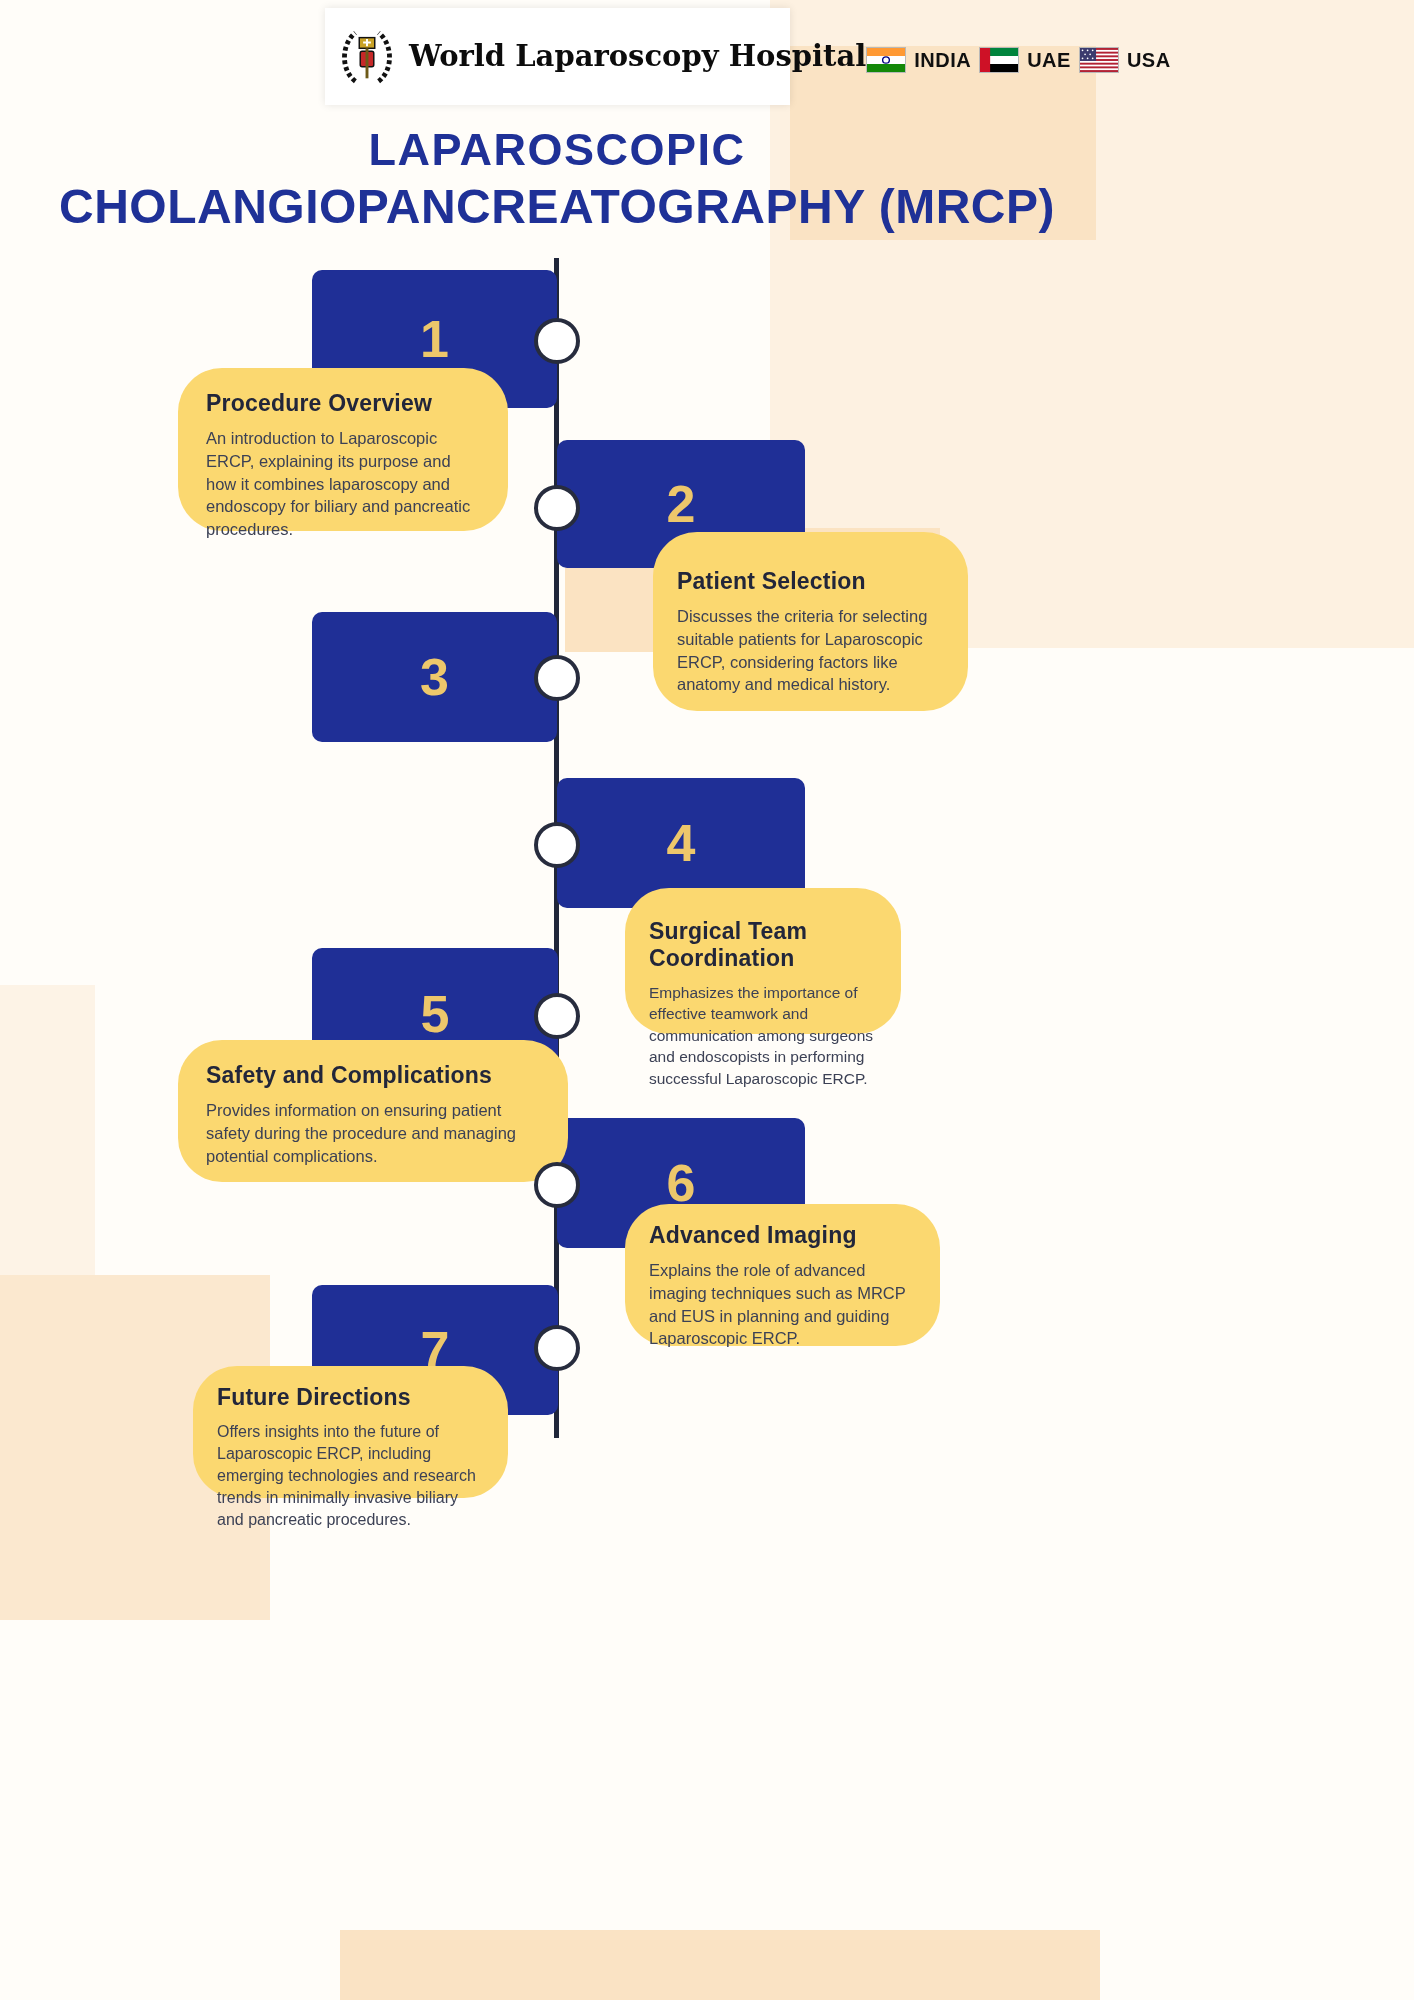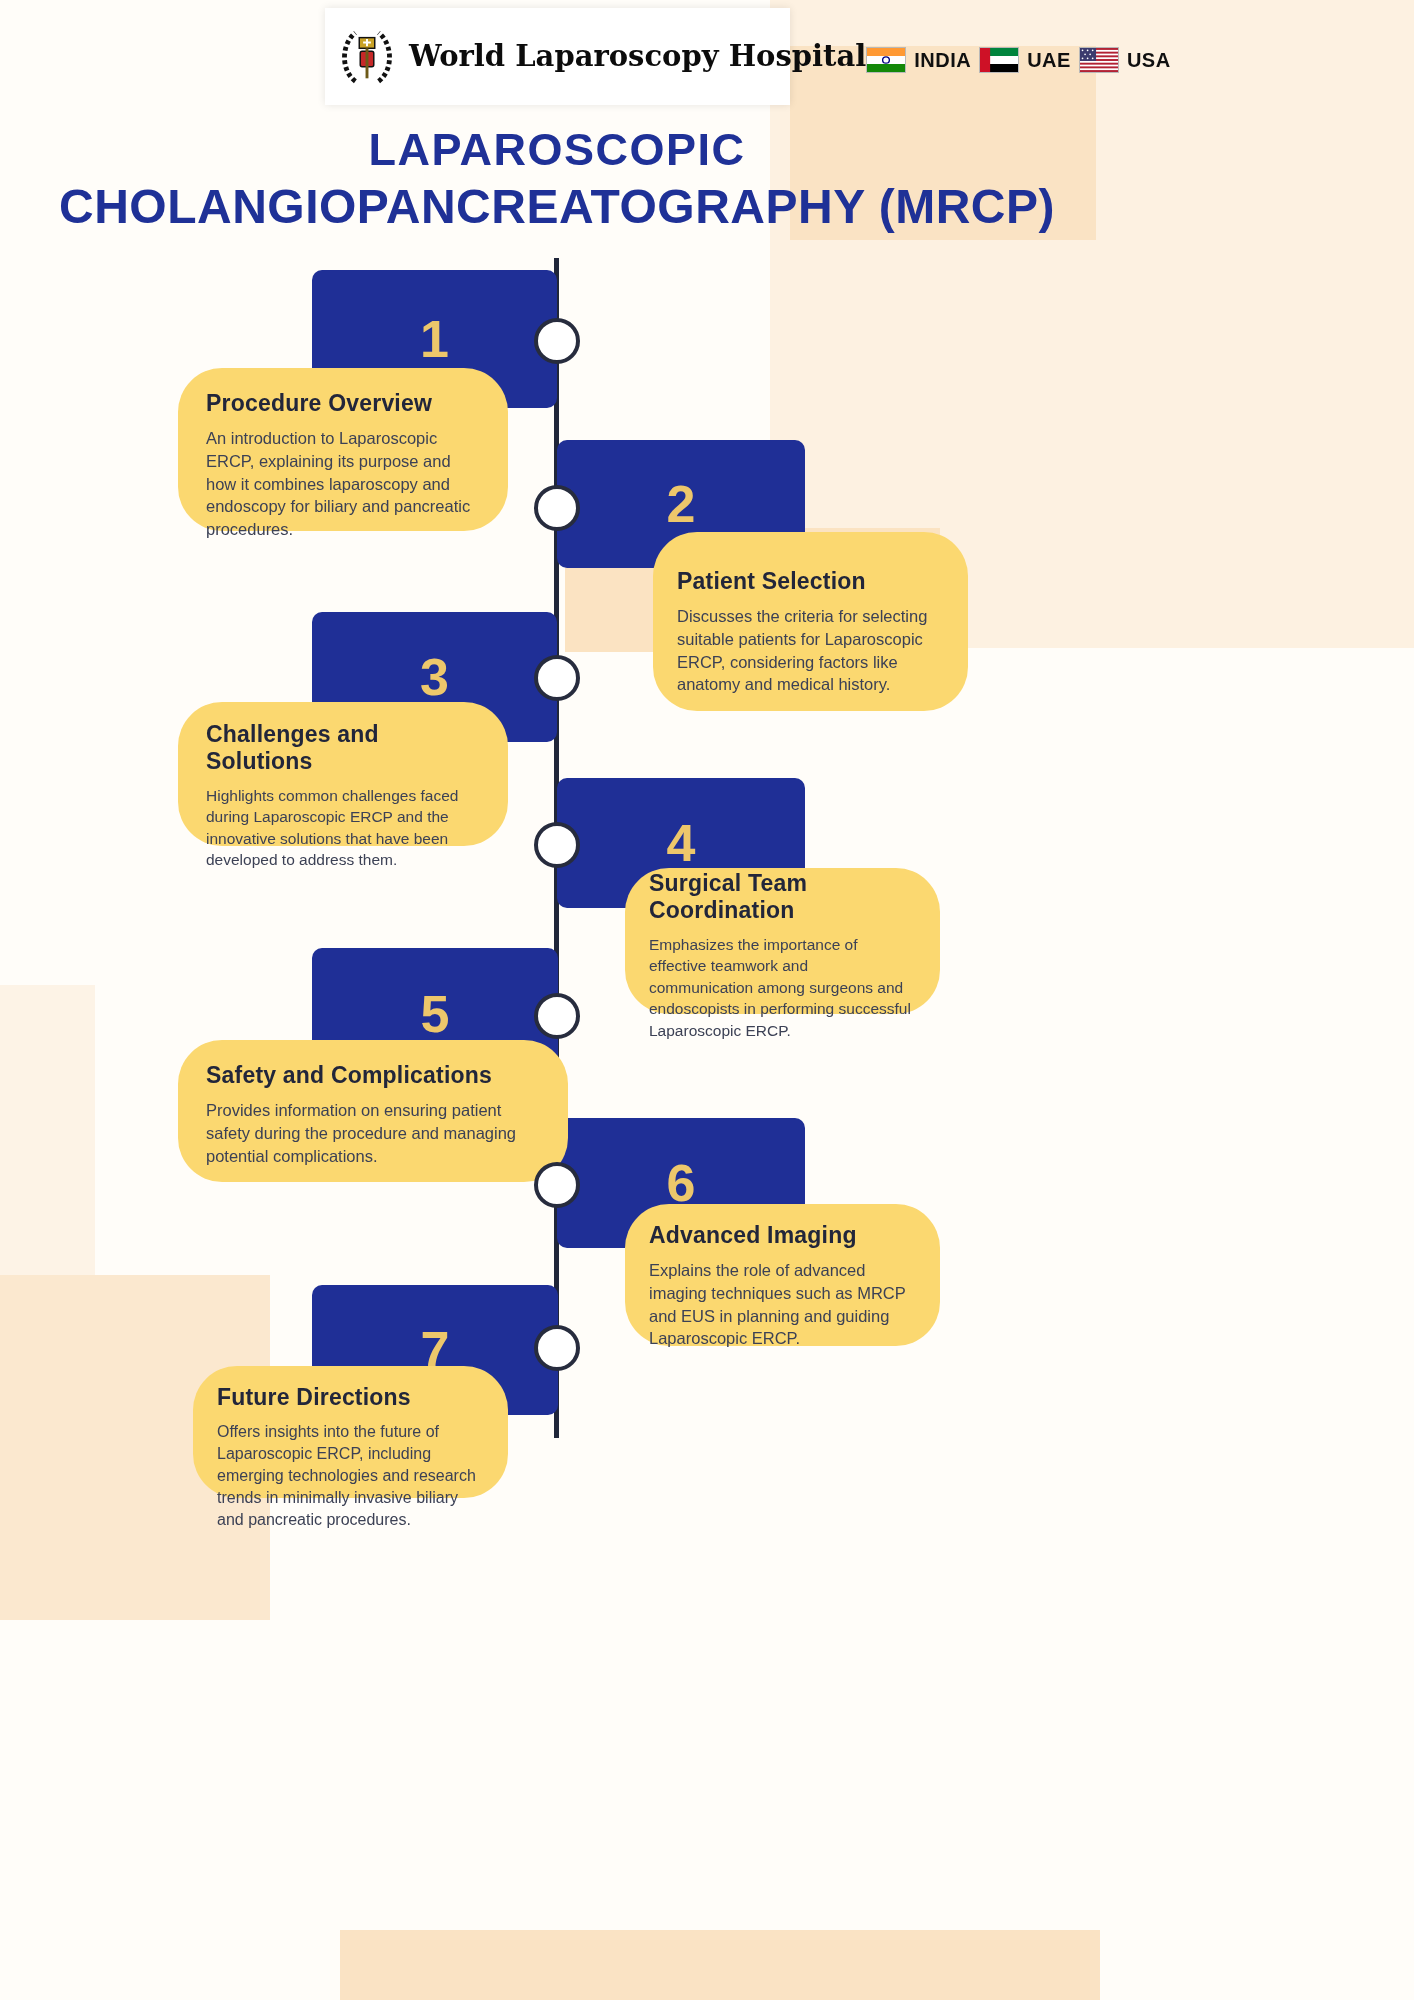--- a/index.html
+++ b/index.html
@@ -75,21 +75,21 @@
   }
   .card h3{
     margin:0 0 10px 0;font-size:23px;font-weight:bold;color:#22263a;letter-spacing:0.2px;
   }
   .card p{
     margin:0;font-size:16.5px;line-height:1.38;color:#3c4155;
   }
   .card1{left:178px;top:368px;width:330px;height:163px;}
   .card2{left:625px;top:532px;width:315px;height:179px;padding:36px 24px;margin-left:28px;}
   .card3{left:178px;top:702px;width:330px;height:144px;padding:19px 28px;}
-  .card4{left:625px;top:868px;width:315px;height:146px;padding:2px 24px;}
+  .card4{left:625px;top:888px;width:276px;height:146px;padding:30px 24px;}
   .card4 p, .card3 p{font-size:15.5px;}
   .card5{left:178px;top:1040px;width:390px;height:142px;}
   .card6{left:625px;top:1204px;width:315px;height:142px;padding:18px 24px;}
   .card7{left:193px;top:1366px;width:315px;height:132px;padding:18px 24px;}
   .card7 p{font-size:16px;}
 </style>
 </head>
 <body>
 
 <div class="page">
@@ -176,24 +176,20 @@
   </div>
   <div class="card card2">
     <h3>Patient Selection</h3>
     <p>Discusses the criteria for selecting suitable patients for Laparoscopic ERCP, considering factors like anatomy and medical history.</p>
   </div>
   <div class="node node2"></div>
 
   <div class="bluebox box3">
     <span class="num">3</span>
   </div>
-  <div class="card card3">
-    <h3>Challenges and Solutions</h3>
-    <p>Highlights common challenges faced during Laparoscopic ERCP and the innovative solutions that have been developed to address them.</p>
-  </div>
   <div class="node node3"></div>
 
   <div class="bluebox box4">
     <span class="num">4</span>
   </div>
   <div class="card card4">
     <h3>Surgical Team Coordination</h3>
     <p>Emphasizes the importance of effective teamwork and communication among surgeons and endoscopists in performing successful Laparoscopic ERCP.</p>
   </div>
   <div class="node node4"></div>

